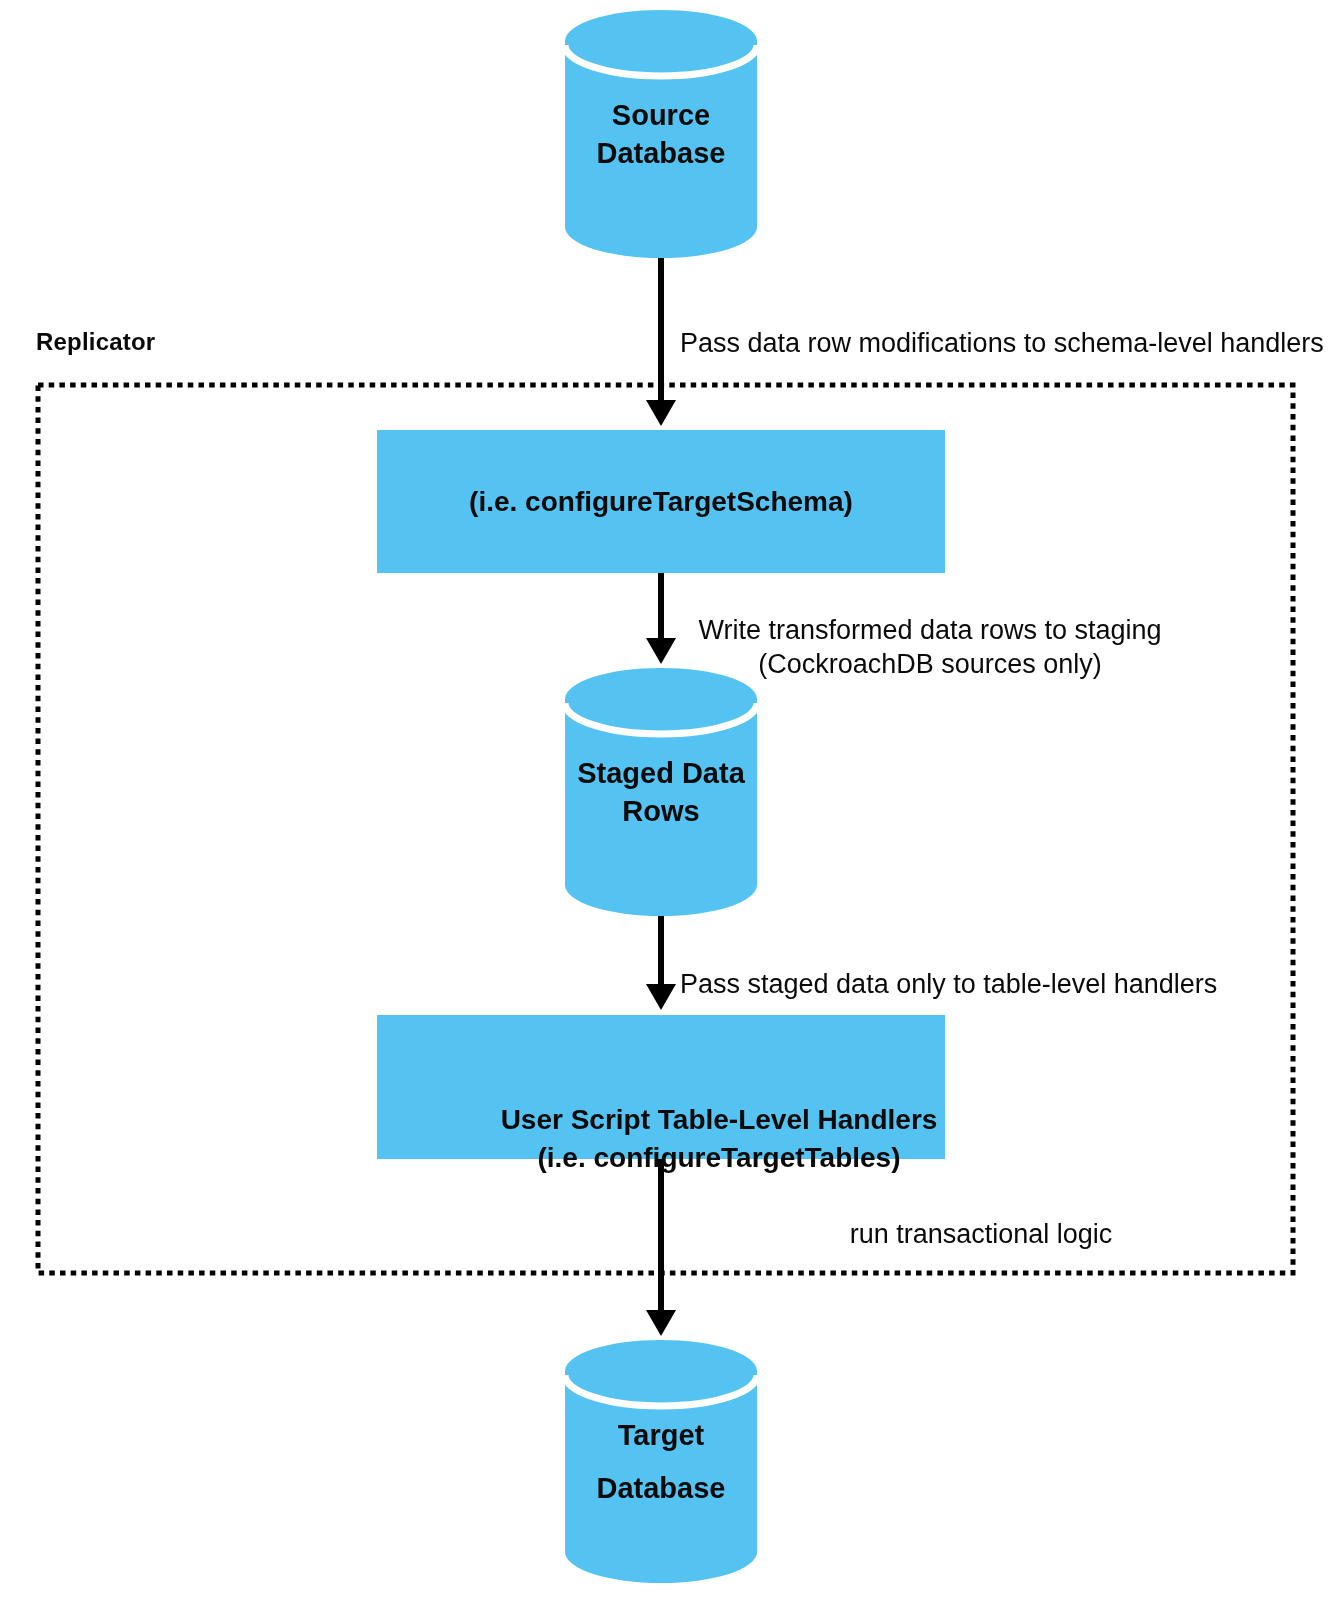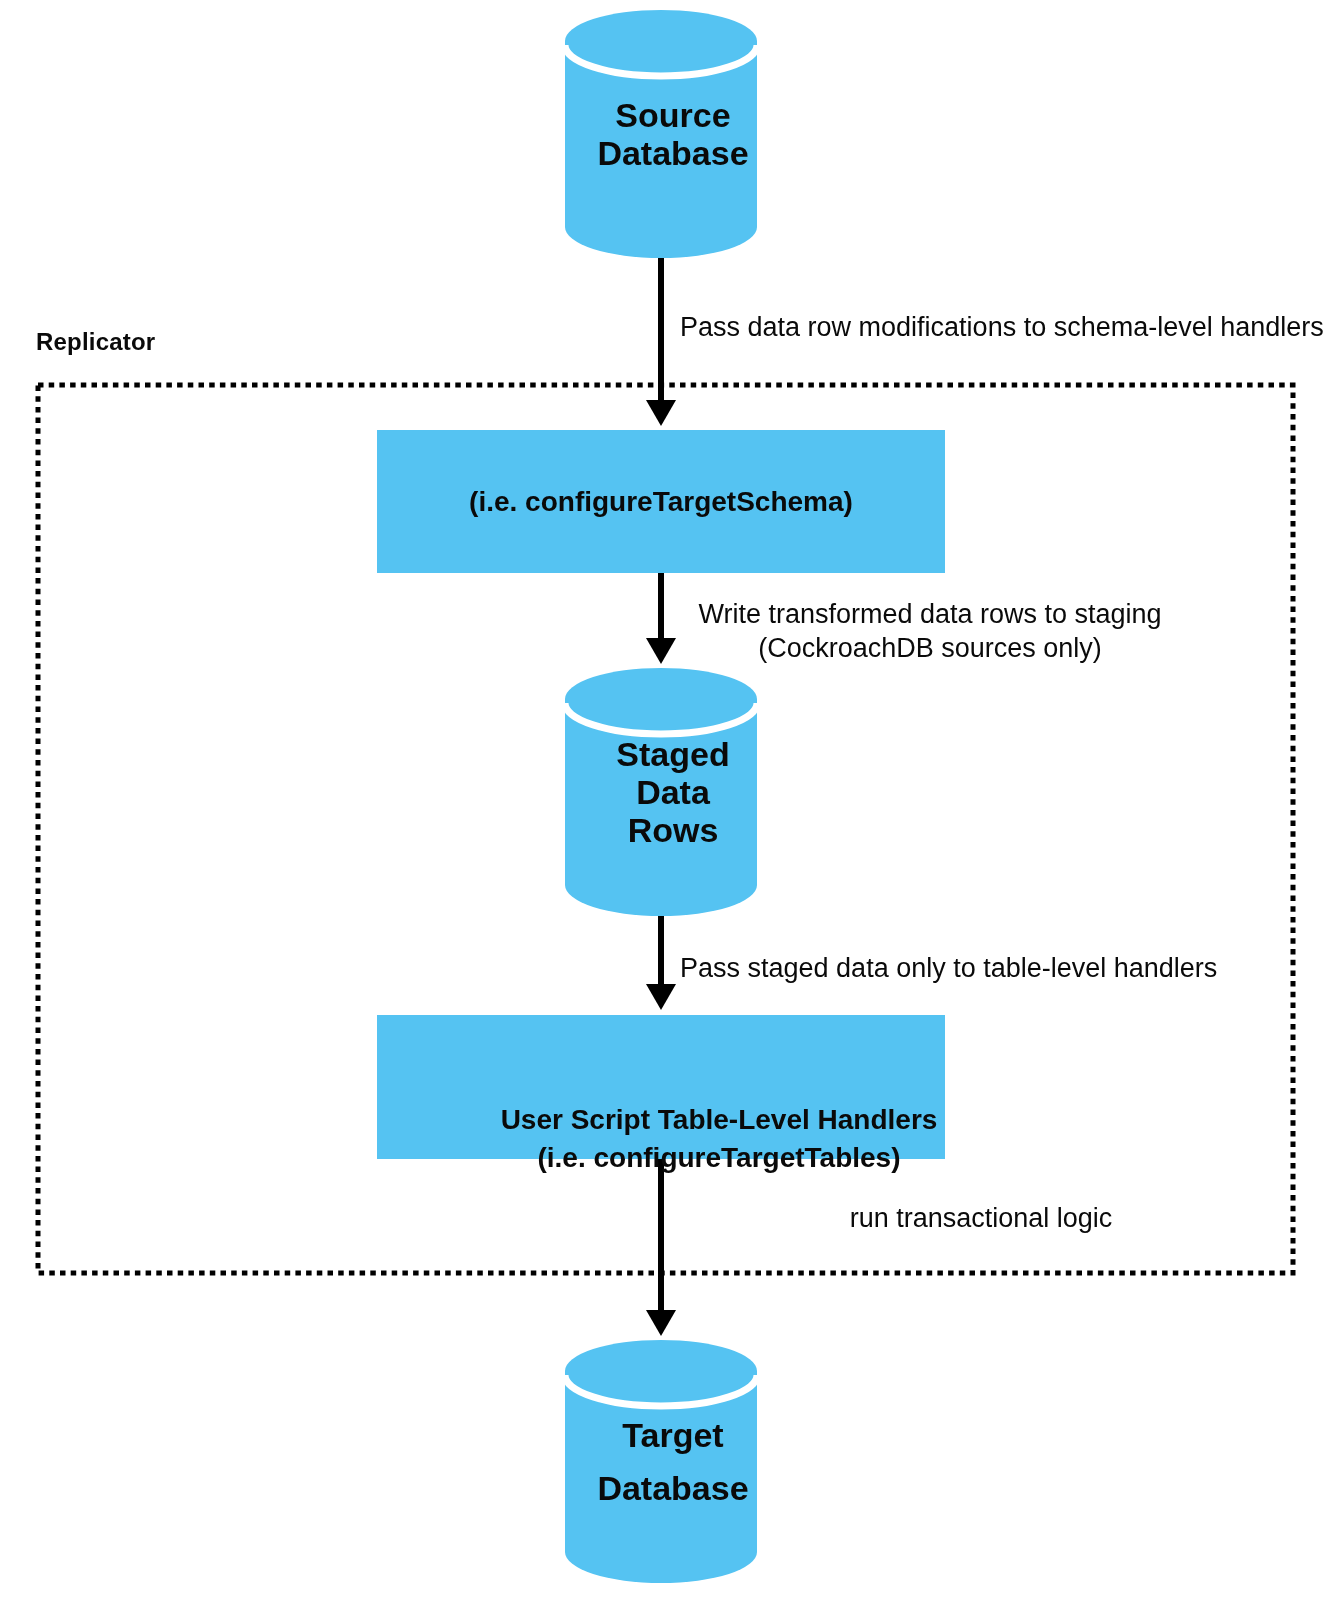--- a/index.html
+++ b/index.html
@@ -33,28 +33,28 @@
     display: flex;
     flex-direction: column;
     align-items: center;
     justify-content: center;
     text-align: center;
     font-weight: bold;
     font-size: 28px;
     line-height: 38px;
   }
   .cyl-label {
-    font-size: 34px;
+    font-size: 29px;
     line-height: 38px;
-    padding-left: 12px;
   }
   .edge-label {
     font-size: 27px;
     line-height: 34px;
     white-space: nowrap;
+    margin-top: 16px;
   }
   .edge-label.centered {
     text-align: center;
   }
   .edge-label.two-line-wide {
     line-height: 38px;
   }
   .cyl-gap {
     fill: none;
     stroke: #ffffff;

